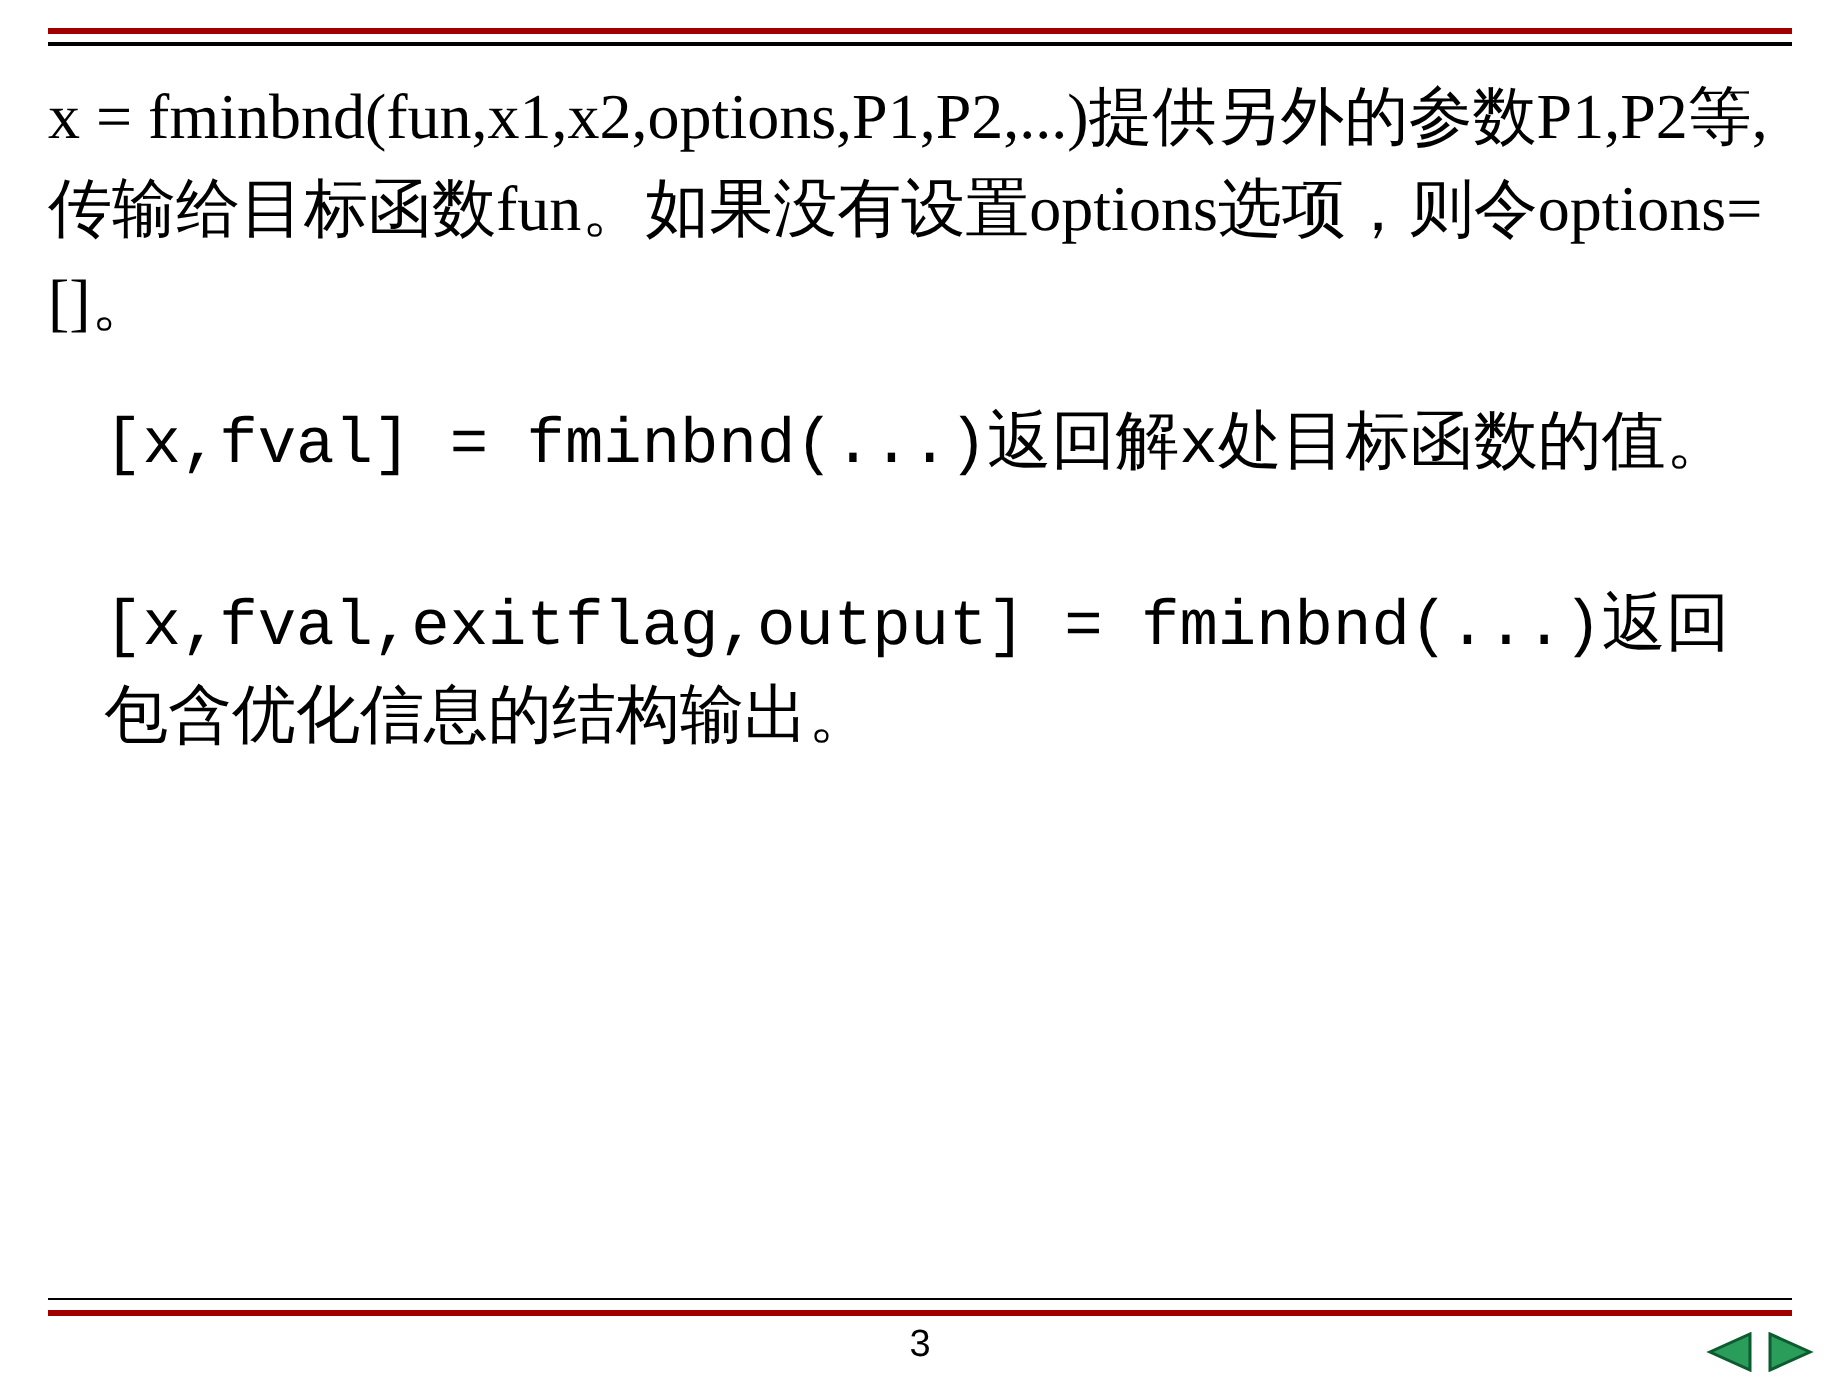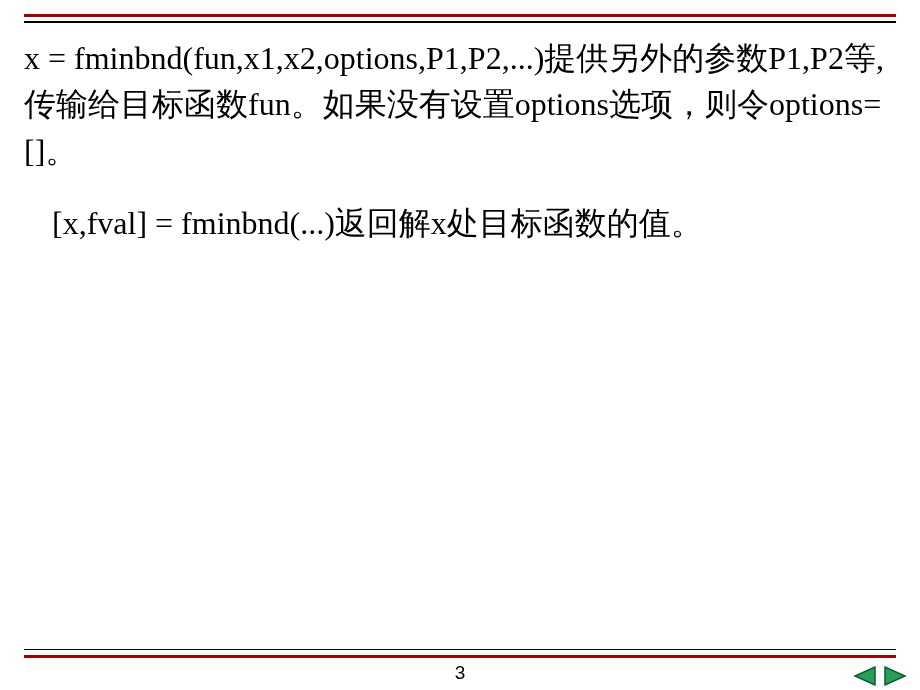--- a/index.html
+++ b/index.html
@@ -39,20 +39,21 @@
       font-size: 32px;
       line-height: 1.45;
       color: #000000;
     }
     .para1 {
       margin-bottom: 26px;
     }
     .para-indent {
       padding-left: 28px;
       margin-bottom: 44px;
+      font-family: Liberation Mono, monospace;
     }
     .para-indent.last {
       margin-bottom: 0;
     }
     .bottom-line-red {
       position: absolute;
       bottom: 32px;
       left: 24px;
       right: 24px;
       height: 3px;
@@ -97,20 +98,21 @@
   </style>
 </head>
 <body>
 
 <div class="top-line-red"></div>
 <div class="top-line-black"></div>
 
 <div class="content">
   <div class="para1">x = fminbnd(fun,x1,x2,options,P1,P2,...)提供另外的参数P1,P2等,传输给目标函数fun。如果没有设置options选项，则令options=[]。</div>
   <div class="para-indent">[x,fval] = fminbnd(...)返回解x处目标函数的值。</div>
+  <div class="para-indent last">[x,fval,exitflag,output] = fminbnd(...)返回包含优化信息的结构输出。</div>
 </div>
 
 <div class="bottom-line-black"></div>
 <div class="bottom-line-red"></div>
 
 <div class="page-number">3</div>
 
 <div class="nav-buttons">
   <div class="nav-btn">
     <span>

